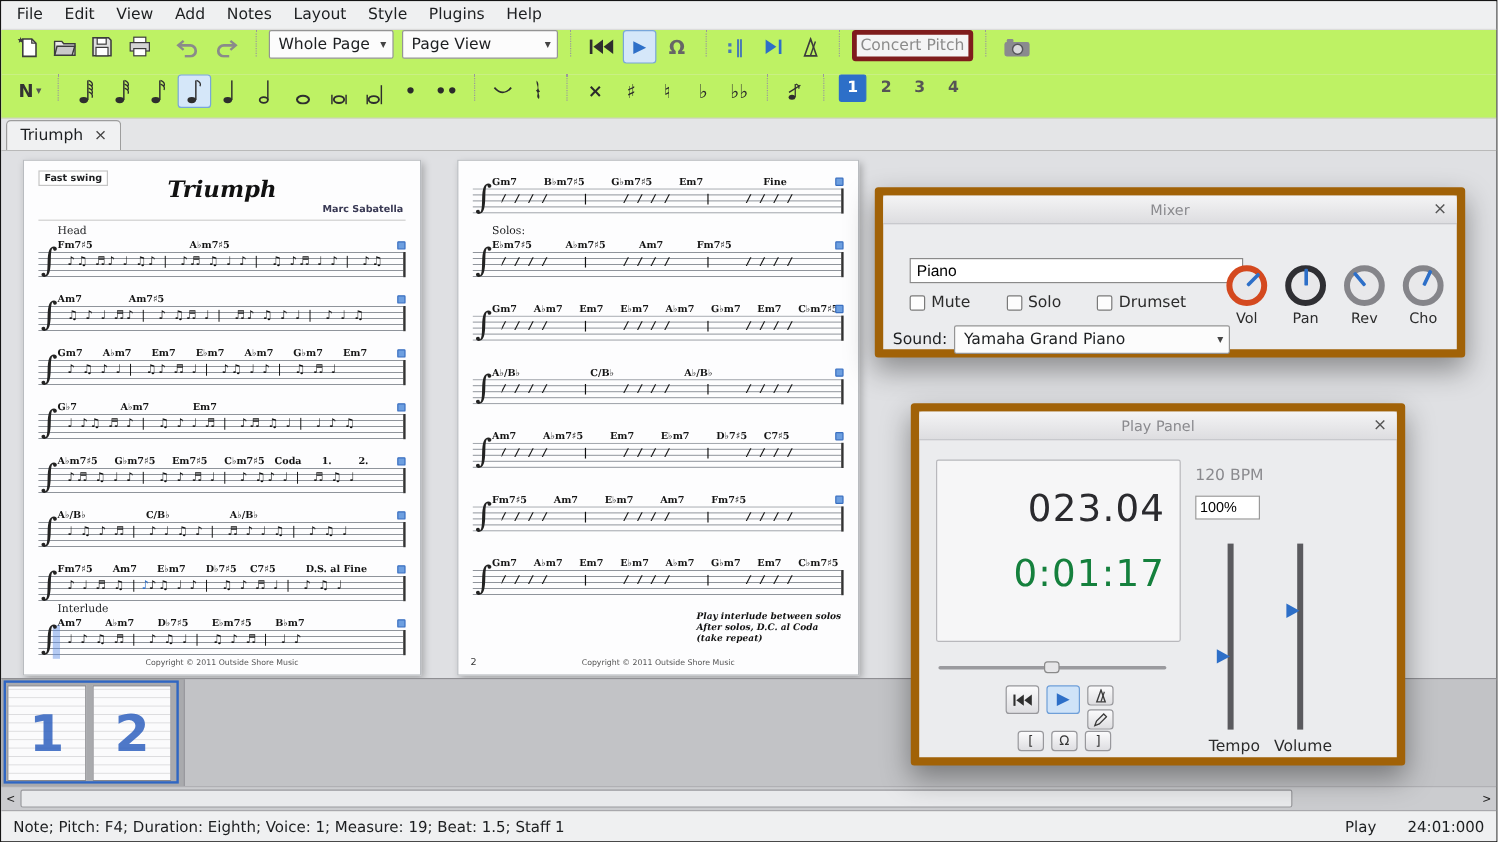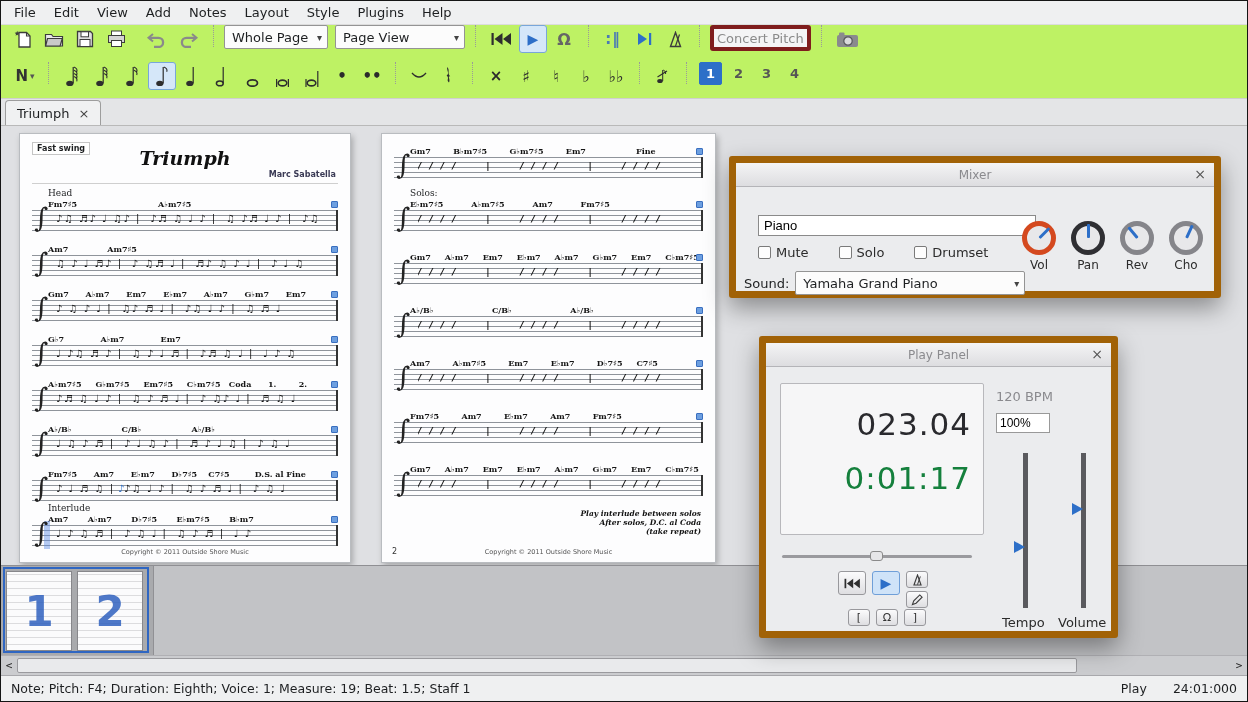--- a/index.html
+++ b/index.html
@@ -56,21 +56,21 @@
   .chords{height:11px;font-size:8px;font-weight:bold;white-space:pre;overflow:hidden;padding-left:16px;color:#151515;font-family:"DejaVu Serif","Liberation Serif",serif}
   .staff{position:relative;height:21px;background-image:linear-gradient(#8f949b 1px,transparent 1px);background-size:100% 5px;border-right:2px solid #333}
   .clef{position:absolute;left:2px;top:-6px;font-family:"DejaVu Serif","Liberation Serif",serif;font-style:italic;font-size:27px;line-height:1;color:#222}
   .notes{position:absolute;left:24px;right:12px;top:3px;font-size:10px;white-space:pre;overflow:hidden;color:#101010;letter-spacing:1.5px}
   .page2 .notes{font-style:italic;font-weight:bold;letter-spacing:2.5px;font-size:9px;top:4px}
   .brk{position:absolute;right:-2px;top:-9px;width:7px;height:7px;background:#6d9fe0;border:1px solid #3a6fc0;border-radius:1px}
   .sel-band{position:absolute;left:12px;top:-4px;width:6px;height:28px;background:rgba(90,140,230,.45)}
   .sel-note{position:absolute;left:86px;top:3px;color:#2d6fc8;font-size:10px}
   .page-footer{position:absolute;bottom:6px;left:0;right:0;text-align:center;font-size:6.5px;color:#555}
   .page-num{position:absolute;bottom:6px;left:10px;font-size:8px;color:#333}
-  .direction-text{position:absolute;right:14px;bottom:26px;text-align:right;font-size:7.5px;font-weight:bold;font-style:italic;white-space:pre-line;font-family:"DejaVu Serif","Liberation Serif",serif;color:#111}
+  .direction-text{position:absolute;right:14px;bottom:26px;text-align:left;font-size:7.5px;font-weight:bold;font-style:italic;white-space:pre-line;font-family:"DejaVu Serif","Liberation Serif",serif;color:#111}
 
   
   .panel{position:absolute;background:#ebecee;border:7px solid #a16207;border-radius:3px;box-shadow:0 10px 24px rgba(0,0,0,.38);z-index:10}
   .ptitle{height:24px;display:flex;align-items:center;justify-content:center;background:linear-gradient(#f4f4f5,#dddde0);border-bottom:1px solid #b4b4b8;border-radius:3px 3px 0 0;color:#8a8a8e;font-size:12px;position:relative}
   .pclose{position:absolute;right:8px;top:3px;color:#555;font-size:14px}
 
   
   .mixer{left:728px;top:155px;width:492px;height:142px}
   .mixer-body{position:relative;height:104px}
   .part-input{position:absolute;left:22px;top:28px;width:278px;height:21px;border:1px solid #8a8a8a;background:#fff;font-size:13px;padding:0 5px}
@@ -81,32 +81,32 @@
   .sound-combo{width:230px}
   .mixer-knobs{position:absolute;right:8px;top:34px;display:flex;gap:9px}
   .knobg{width:40px;text-align:center}
   .knob{position:relative;width:34px;height:34px;border-radius:50%;border:5px solid #555;background:#e8e8ea;margin:0 auto}
   .k0{border-color:#d4491f}.k1{border-color:#2f2f33}.k2{border-color:#85858a}.k3{border-color:#85858a}
   .needle{position:absolute;left:50%;top:50%;width:3px;height:14px;margin-left:-1.5px;background:#2d6fc8;transform-origin:50% 0;border-radius:1px}
   .n0{transform:rotate(225deg)}.n1{transform:rotate(180deg)}.n2{transform:rotate(140deg)}.n3{transform:rotate(205deg)}
   .klabel{margin-top:3px;font-size:12px;color:#2b2b2b}
 
   
-  .playpanel{left:758px;top:335px;width:359px;height:302px}
+  .playpanel{left:758px;top:335px;width:412px;height:302px}
   .pp-body{position:relative;height:277px}
   .pp-display{position:absolute;left:14px;top:16px;width:204px;height:152px;background:#f6f6f7;border:1px solid #b8b8bc;border-radius:2px;padding:8px 12px;text-align:right}
   .pp-measure{font-size:31px;color:#2a2a2e;margin-top:14px;letter-spacing:1px}
   .pp-time{font-size:31px;color:#15803d;margin-top:18px;letter-spacing:1px}
   .pp-bpm{position:absolute;left:230px;top:22px;font-size:13px;color:#8a8a8e}
   .pp-pct{position:absolute;left:230px;top:46px;width:54px;height:20px;border:1px solid #999;background:#fff;font-size:12px;padding:0 3px}
   .vslider{position:absolute;top:86px;width:5px;height:155px;background:#5a5a5e}
   .vs-tempo{left:257px}.vs-vol{left:315px}
   .vhandle{position:absolute;left:-9px;width:0;height:0;border-top:6px solid transparent;border-bottom:6px solid transparent;border-left:11px solid #2d6fc8}
   .h-tempo{top:88px}.h-vol{top:50px}
-  .vlabel{position:absolute;top:248px;font-size:13px;color:#2b2b2b;text-align:left}
+  .vlabel{position:absolute;top:248px;font-size:13px;color:#2b2b2b;text-align:right}
   .vl-tempo{left:236px;width:48px}.vl-vol{left:292px;width:52px}
   .hslider{position:absolute;left:16px;top:184px;width:190px;height:10px}
   .hslider:before{content:"";position:absolute;left:0;right:0;top:4px;height:3px;background:#9a9a9e;border-radius:2px}
   .hhandle{position:absolute;left:88px;top:0;width:13px;height:10px;background:#e6e6e8;border:1px solid #8a8a8a;border-radius:3px}
   .pp-buttons{position:absolute;left:72px;top:204px;display:flex;align-items:flex-start;gap:6px}
   .pbtn{width:28px;height:24px;display:flex;align-items:center;justify-content:center;border:1px solid #98989c;border-radius:3px;background:linear-gradient(#fbfbfc,#dedee1);padding:0}
   .pp-play{background:#cfe3f8;border-color:#6f9fd8}
   .mini-col{display:flex;flex-direction:column;gap:3px}
   .mini{width:22px;height:17px;display:flex;align-items:center;justify-content:center;border:1px solid #98989c;border-radius:3px;background:linear-gradient(#fbfbfc,#dedee1);font-size:11px;color:#333;padding:0}
   .pp-loop-row{position:absolute;left:82px;top:242px;display:flex;gap:6px}

